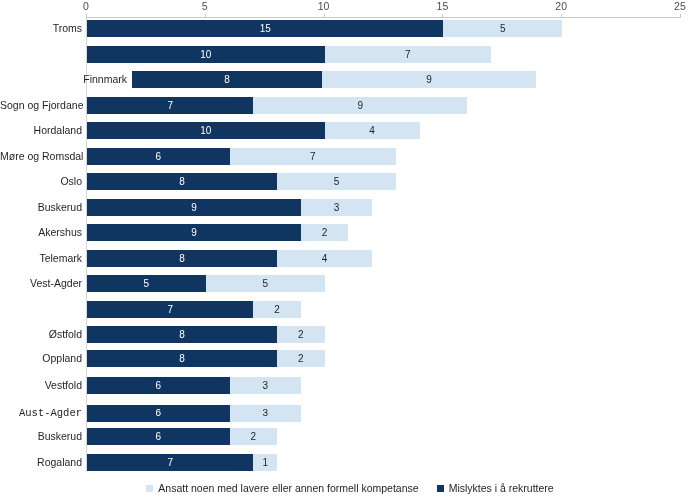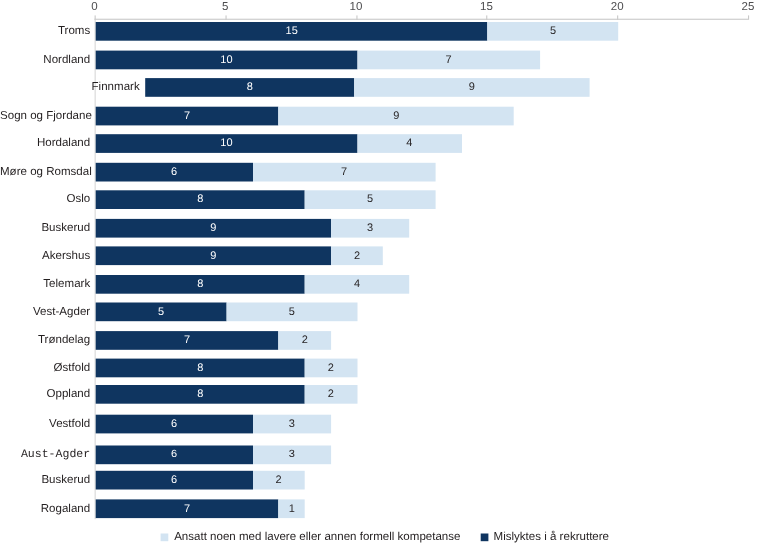--- a/index.html
+++ b/index.html
@@ -174,21 +174,20 @@
         <div class="bar-wrap" style="width: 475.2px;">
           <div class="seg seg-dark" style="left: 0px; width: 356.4px;">
             <span class="seg-value">15</span>
           </div>
           <div class="seg seg-light" style="left: 356.4px; width: 118.8px;">
             <span class="seg-value">5</span>
           </div>
         </div>
       </div>
       <div class="row" style="top: 27.5px;">
-        <div class="row-label">Nordland</div>
         <div class="bar-wrap" style="width: 403.92px;">
           <div class="seg seg-dark" style="left: 0px; width: 237.6px;">
             <span class="seg-value">10</span>
           </div>
           <div class="seg seg-light" style="left: 237.6px; width: 166.32px;">
             <span class="seg-value">7</span>
           </div>
         </div>
       </div>
       <div class="row" style="top: 53px; margin-left: 45px;">
@@ -284,21 +283,20 @@
         <div class="bar-wrap" style="width: 237.6px;">
           <div class="seg seg-dark" style="left: 0px; width: 118.8px;">
             <span class="seg-value">5</span>
           </div>
           <div class="seg seg-light" style="left: 118.8px; width: 118.8px;">
             <span class="seg-value">5</span>
           </div>
         </div>
       </div>
       <div class="row" style="top: 282.5px;">
-        <div class="row-label">Trøndelag</div>
         <div class="bar-wrap" style="width: 213.84px;">
           <div class="seg seg-dark" style="left: 0px; width: 166.32px;">
             <span class="seg-value">7</span>
           </div>
           <div class="seg seg-light" style="left: 166.32px; width: 47.52px;">
             <span class="seg-value">2</span>
           </div>
         </div>
       </div>
       <div class="row" style="top: 308px;">

